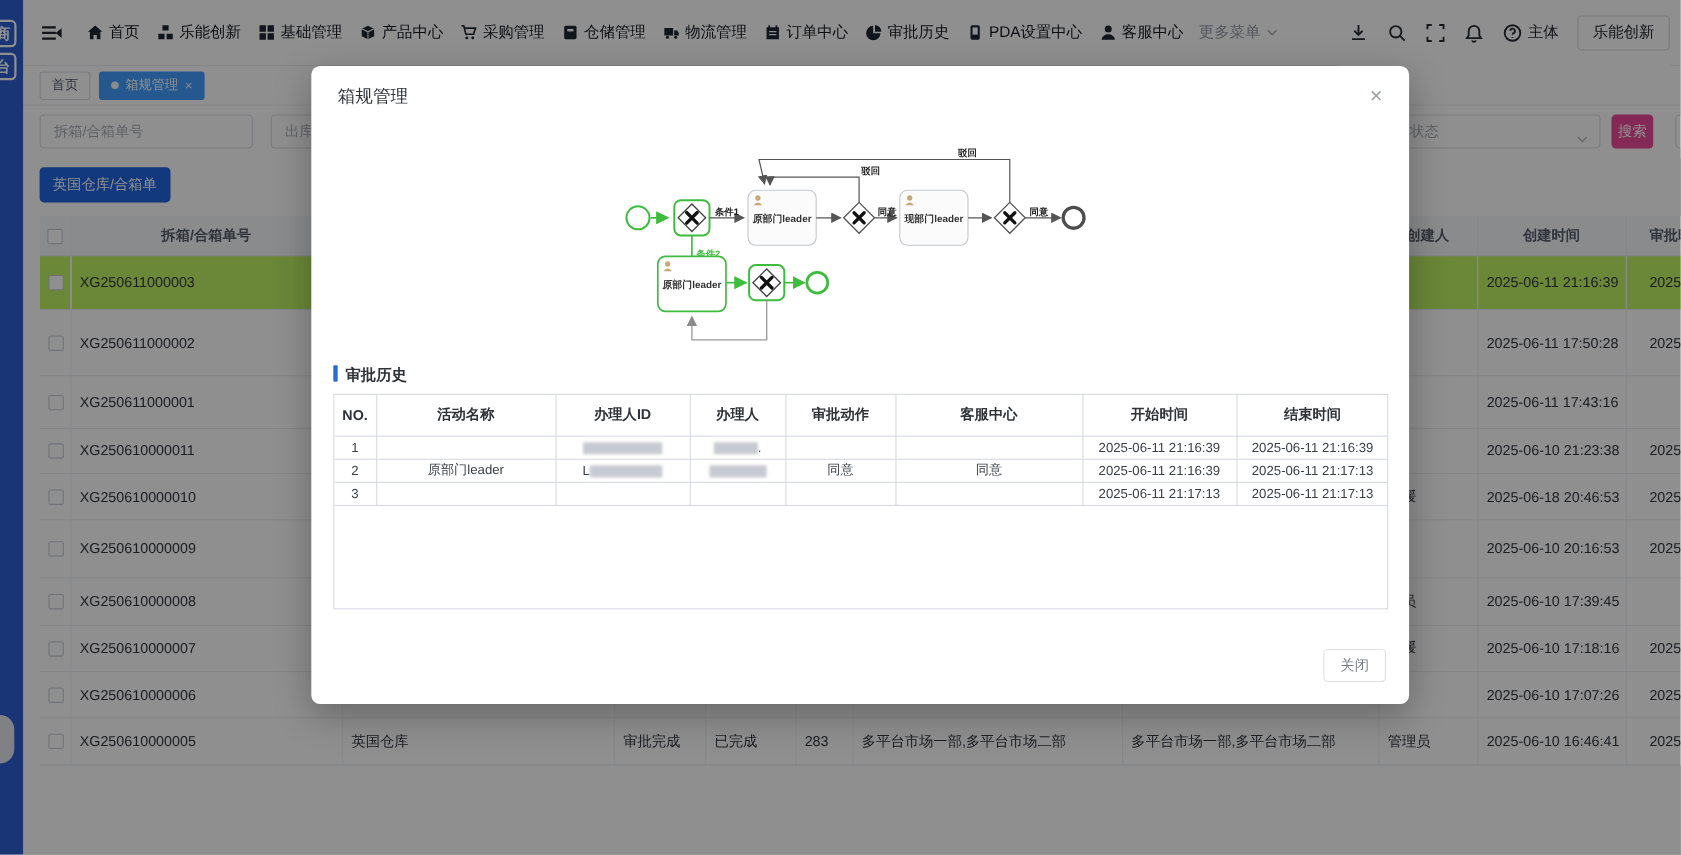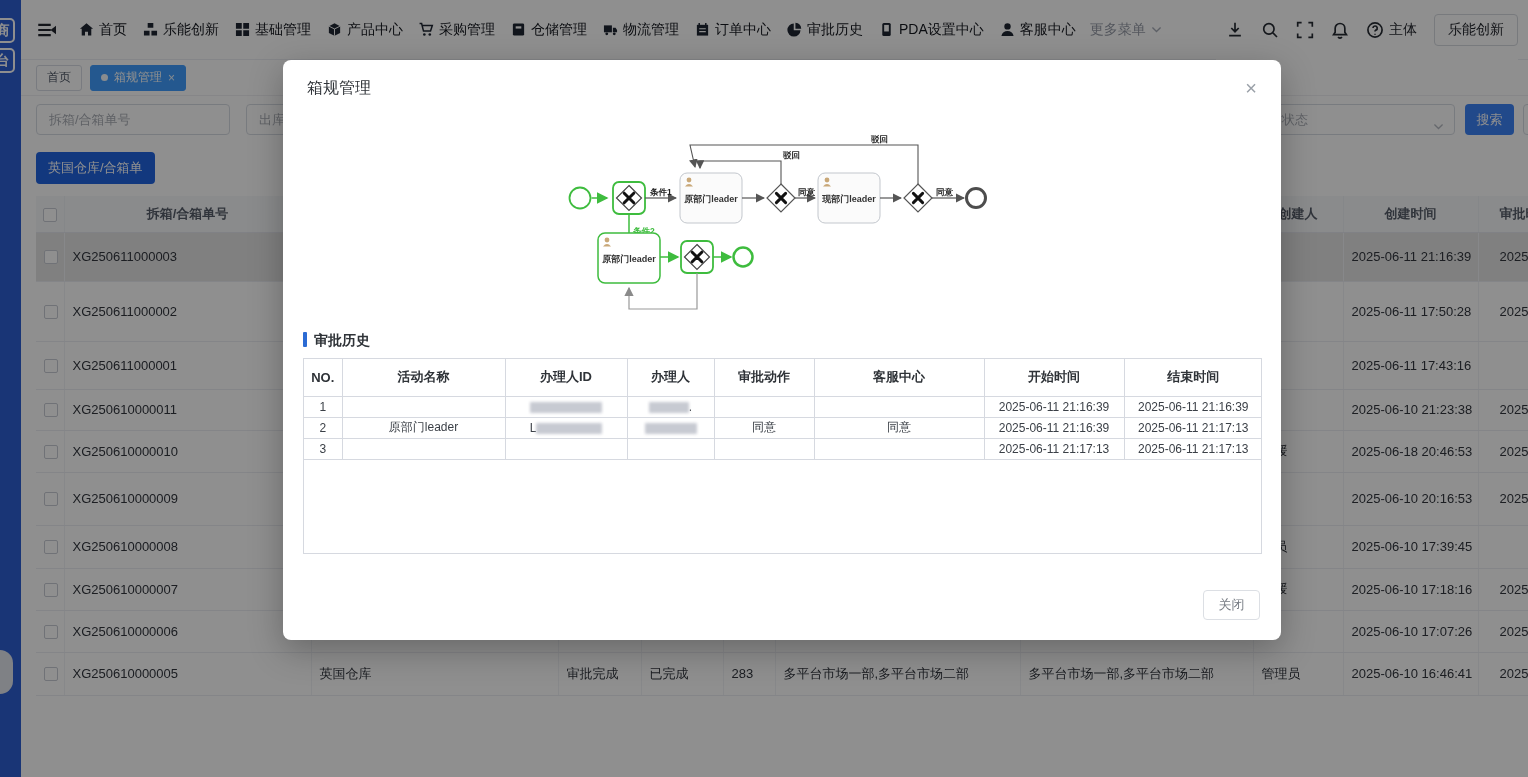--- a/index.html
+++ b/index.html
@@ -45,35 +45,35 @@
   
   .filter-row { position:absolute; left:21px; top:96px; width:1507px; height:48px; background:#fff; z-index:2; }
   .f-input { position:absolute; top:8px; height:31px; border:1px solid #d7dbe2; border-radius:4px; background:#fff;
     font-size:13px; color:#a9adb5; line-height:29px; padding:0 12px; overflow:hidden; white-space:nowrap; }
   .f-input.i1 { left:15px; width:194px; }
   .f-input.i2 { left:225px; width:230px; }
   .f-select { position:absolute; top:8px; left:1222px; width:212px; height:31px; border:1px solid #d7dbe2; border-radius:4px;
     background:#fff; font-size:13px; color:#a9adb5; line-height:29px; padding:0 12px; }
   .f-select .chev { position:absolute; right:9px; top:9px; width:13px; height:13px; color:#b6bac2; }
   .f-select .chev svg { width:13px; height:13px; fill:none; stroke:currentColor; stroke-width:1.6; }
-  .search-btn { position:absolute; top:8px; left:1444px; width:49px; height:31px; background:#3b82f6; border:none; border-radius:4px;
+  .search-btn { position:absolute; top:8px; left:1444px; width:38px; height:31px; background:#ec4899; border:none; border-radius:4px;
     color:#fff; font-size:13px; cursor:pointer; font-family:inherit; }
   .partial-btn { position:absolute; top:8px; left:1502px; width:44px; height:31px; background:#fff; border:1px solid #d7dbe2; border-radius:4px; }
 
   .create-btn { position:absolute; left:36px; top:152px; height:32px; padding:0 12px; background:#2064e1; border:none; border-radius:4px;
     color:#fff; font-size:13px; cursor:pointer; z-index:2; font-family:inherit; }
 
   
   .orders-wrap { position:absolute; left:36px; top:196px; width:1540px; z-index:1; }
   table.orders { border-collapse:collapse; table-layout:fixed; width:1537px; }
   table.orders th { height:36px; background:#f7f8fa; font-size:13px; font-weight:bold; color:#575e6a; text-align:center;
     border-bottom:1px solid #e4e7ed; border-right:1px solid #eef0f4; padding:0 6px; overflow:hidden; white-space:nowrap; }
   table.orders td { font-size:13px; color:#32363e; border-bottom:1px solid #eceef3; border-right:1px solid #f1f3f7;
     padding:0 8px; overflow:hidden; white-space:nowrap; background:#fff; }
-  table.orders tr.sel td { background:#e5e5e5; }
+  table.orders tr.sel td { background:#bef264; }
   td.c-center { text-align:center; padding:0 2px; }
   td.c-creator { padding-left:28px; }
   td.c-link { color:#409eff; cursor:pointer; }
   .cbx { display:inline-block; width:14px; height:14px; border:1px solid #c8ccd4; border-radius:2px; background:#fff; vertical-align:middle; cursor:pointer; }
 
   
   .mask { position:absolute; inset:0; background:rgba(0,0,0,0.44); z-index:40; }
   .modal { position:absolute; left:283px; top:60px; width:998px; height:580px; background:#fff; border-radius:8px; z-index:50;
     box-shadow:0 10px 34px rgba(0,0,0,.28); }
   .m-head { height:56px; display:flex; align-items:center; justify-content:space-between; padding:0 24px; }

